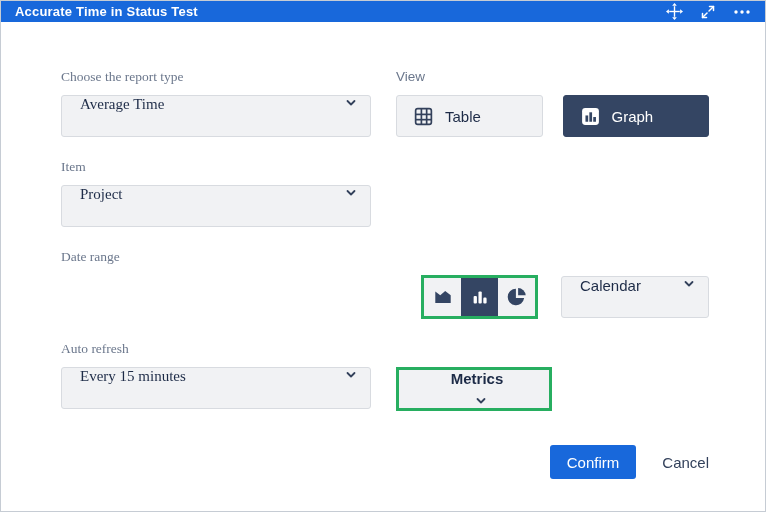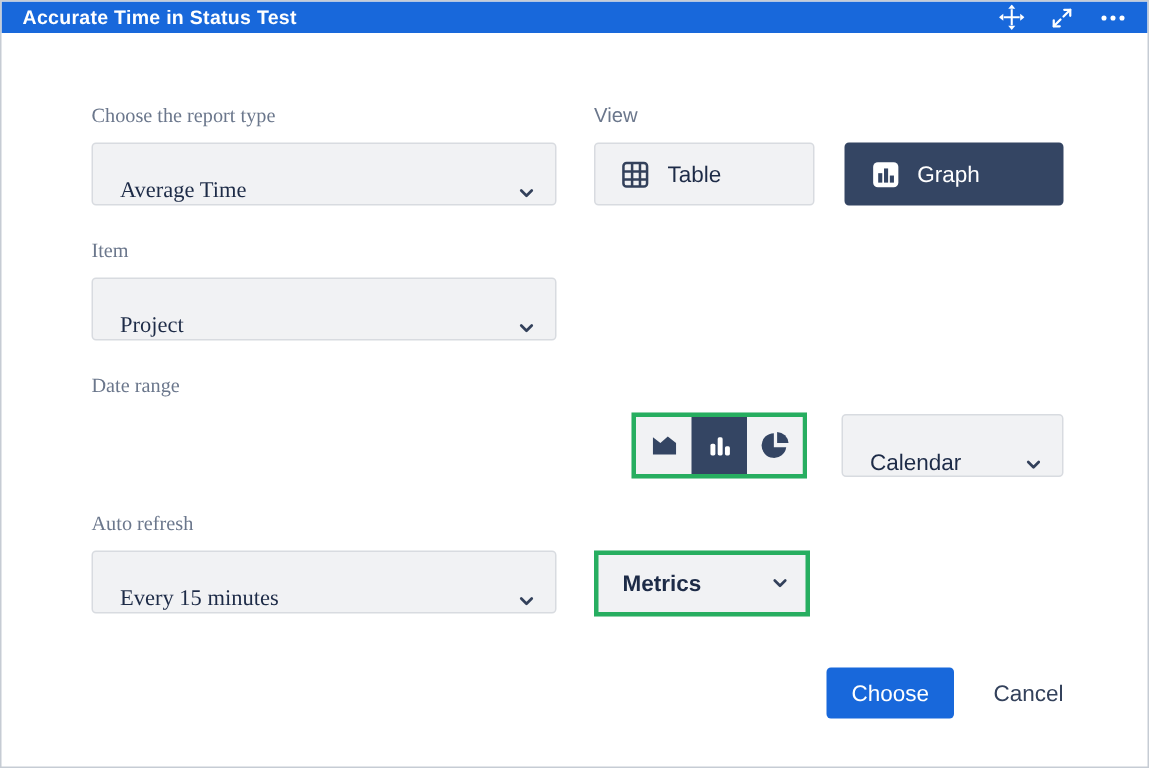--- a/index.html
+++ b/index.html
@@ -36,21 +36,21 @@
     color: #6B778C; font-size: 13.5px; line-height: 16px;
     margin-bottom: 10px;
   }
   .label-spacer { height: 26px; }
 
   .select {
     height: 42px;
     background: #F1F2F4;
     border: 1px solid #D8DBE0;
     border-radius: 3px;
-    display: flex; align-items: flex-end;
+    display: flex; align-items: flex-start;
     padding: 0 12px 0 18px;
     cursor: pointer;
   }
   .select-value { font-size: 15px; color: #1D2B47; flex: 1; white-space: nowrap; overflow: hidden; }
   .chev { display: flex; margin-left: 8px; flex: 0 0 auto; }
 
   
   .view-buttons { display: flex; gap: 20px; }
   .view-btn {
     flex: 1; height: 42px;
@@ -76,28 +76,29 @@
     width: 37px; height: 38px;
     display: flex; align-items: center; justify-content: center;
     background: #F1F2F4; cursor: pointer;
   }
   .chart-tile.selected { background: #344563; }
 
   .calendar-select { width: 148px; flex: 0 0 148px; }
 
   
   .metrics-select {
-    width: 144px;
+    width: 156px;
     height: 44px;
     border: 3px solid #27AE60;
     background: #F1F2F4;
     border-radius: 0;
     display: flex; align-items: center;
     padding: 0 10px 0 16px;
     cursor: pointer;
+    flex-direction: column;
   }
   .metrics-select .select-value { font-weight: bold; }
 
   
   .footer {
     position: absolute; right: 56px; bottom: 32px;
     display: flex; align-items: center; gap: 26px;
   }
   .confirm-btn {
     background: #1868DB; color: #fff;
@@ -264,17 +265,17 @@
                 <path d="M3.5 5l3.5 3.5L10.5 5"></path>
               </svg>
           </span>
         </div>
       </div>
     </div>
 
   </div>
 
   <div class="footer">
-    <button class="confirm-btn">Choose</button>
+    <button class="confirm-btn">Confirm</button>
     <span class="cancel-link">Cancel</span>
   </div>
 
 </div>
 
 </body></html>

